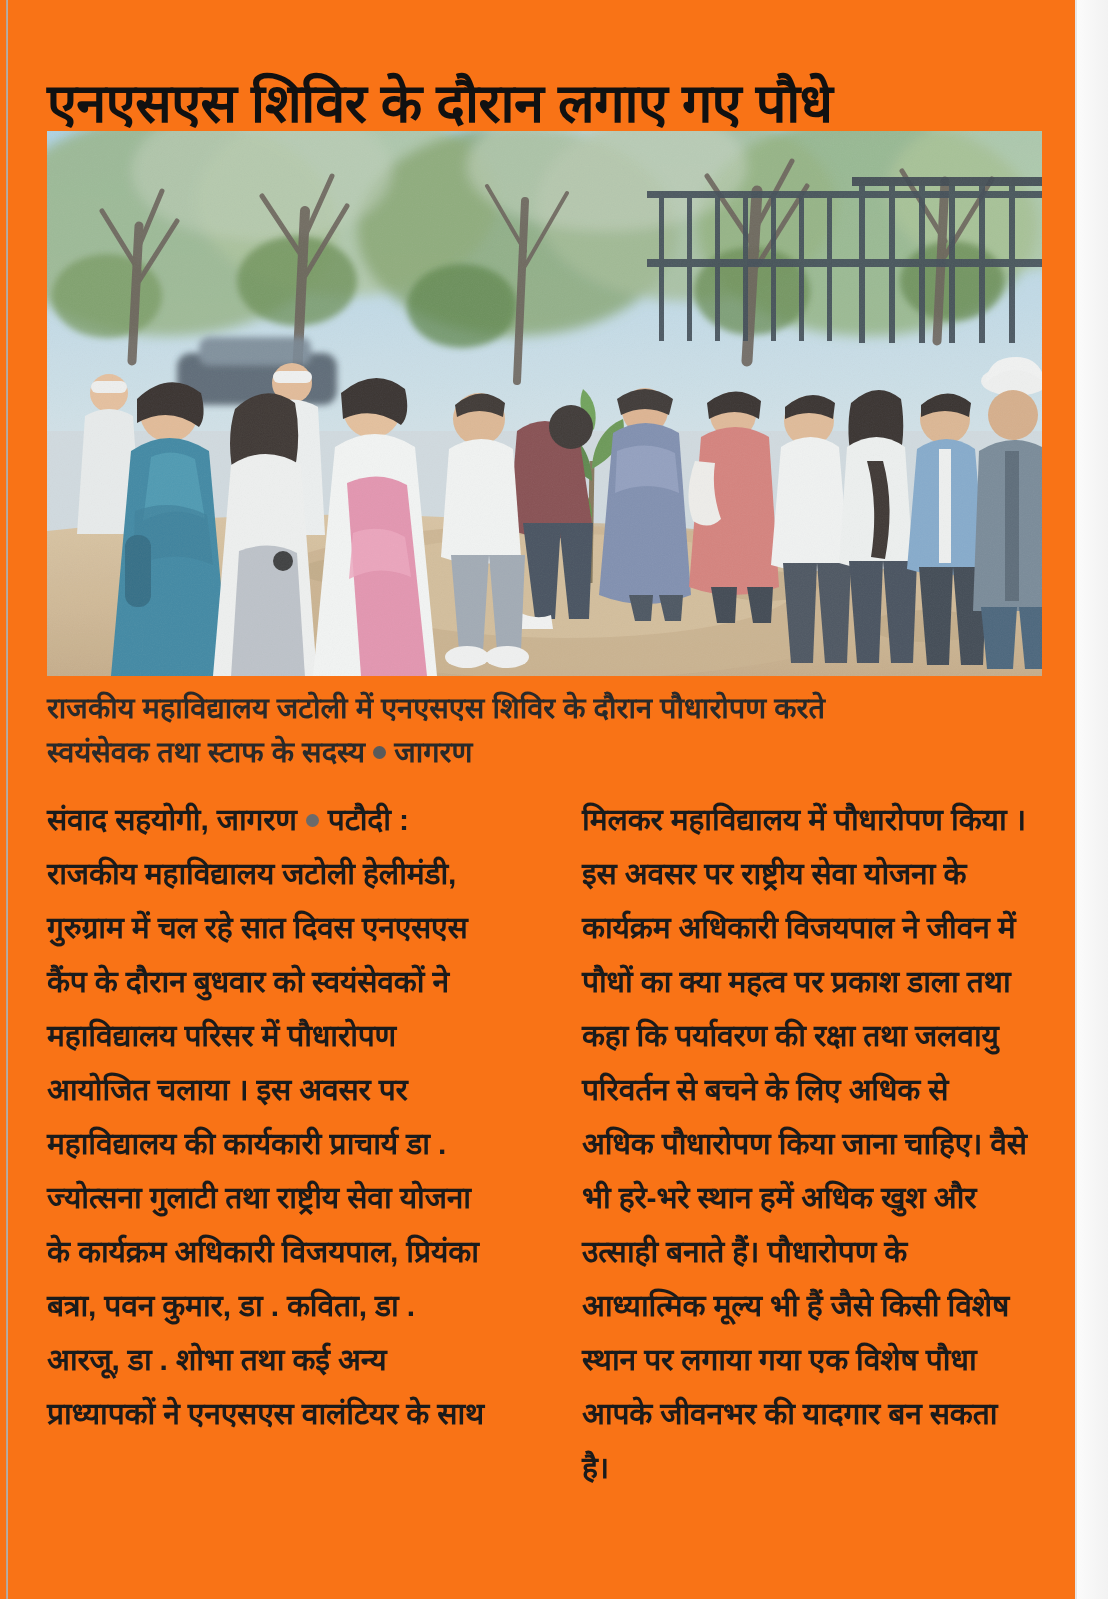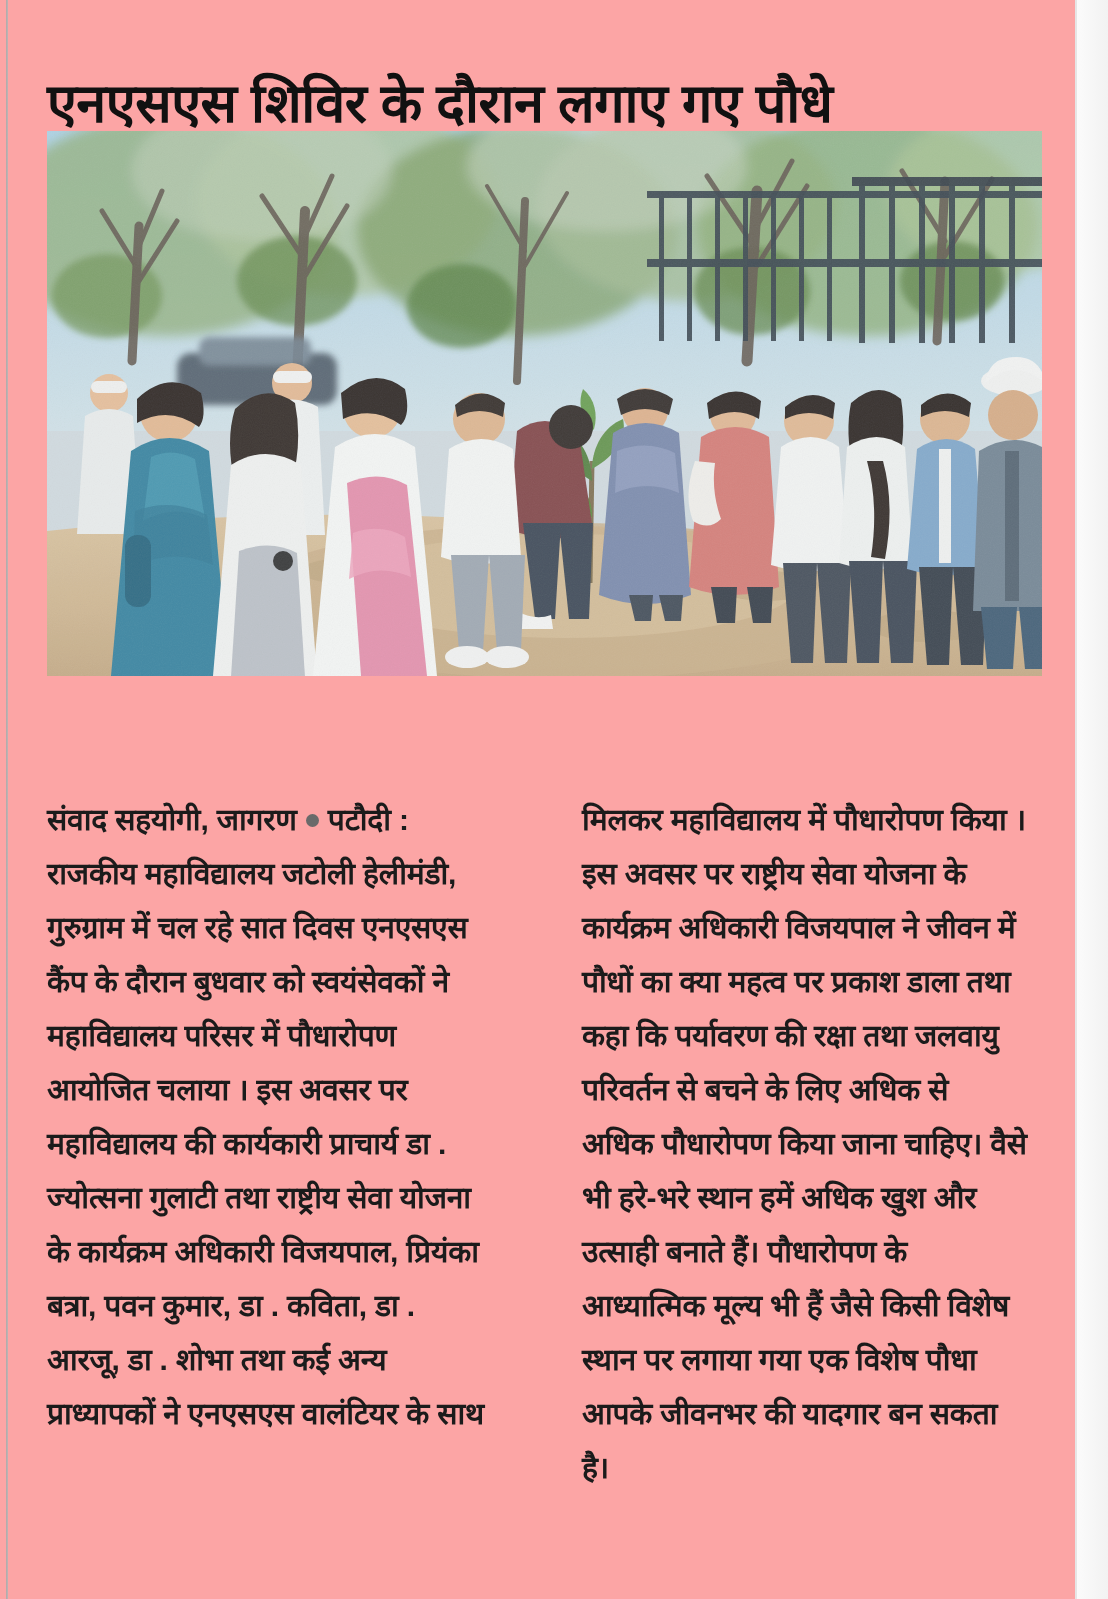--- a/index.html
+++ b/index.html
@@ -13,21 +13,21 @@
     height: 1599px;
     overflow: hidden;
     font-family: "Liberation Serif", "DejaVu Serif", serif;
     color: #1a1a1a;
   }
 
   .page {
     position: relative;
     width: 1108px;
     height: 1599px;
-    background: #fca5a5;
+    background: #f97316;
     box-sizing: border-box;
   }
 
   
   .edge-rule-left {
     position: absolute;
     left: 6px; top: 0;
     width: 2px; height: 1599px;
     background: linear-gradient(to right, #c9c9c9, #8f8f8f, #d8d8d8);
     opacity: .9;
@@ -347,20 +347,24 @@
         <path d="M958 320 l0 150 l14 0 l0 -150 z" fill="#4d5d6b"></path>
         <path d="M934 476 l6 62 h26 l4 -62 z" fill="#39566e"></path>
         <path d="M972 476 l6 62 h26 l4 -62 z" fill="#39566e"></path>
       </g>
 
       <rect x="0" y="0" width="995" height="545" filter="url(#grain)" opacity=".45"></rect>
       <rect x="0" y="0" width="995" height="545" fill="#dfe9ee" opacity=".12"></rect>
     </svg>
   </div>
 
+  <div class="caption">
+    <span>राजकीय महाविद्यालय जटोली में एनएसएस शिविर के दौरान पौधारोपण करते</span><br>
+    <span>स्वयंसेवक तथा स्टाफ के सदस्य</span><span class="dot"></span><span>जागरण</span>
+  </div>
 
   <div class="columns">
     <div class="col">
       <p><span>संवाद सहयोगी, जागरण</span><span class="byline-dot"></span><span>पटौदी :</span>
         <span>राजकीय महाविद्यालय जटोली हेलीमंडी, गुरुग्राम में चल रहे सात दिवस एनएसएस कैंप के दौरान बुधवार को स्वयंसेवकों ने महाविद्यालय परिसर में पौधारोपण आयोजित चलाया । इस अवसर पर महाविद्यालय की कार्यकारी प्राचार्य डा . ज्योत्सना गुलाटी तथा राष्ट्रीय सेवा योजना के कार्यक्रम अधिकारी विजयपाल, प्रियंका बत्रा, पवन कुमार, डा . कविता, डा . आरजू, डा . शोभा तथा कई अन्य प्राध्यापकों ने एनएसएस वालंटियर के साथ</span></p>
     </div>
     <div class="col">
       <p><span>मिलकर महाविद्यालय में पौधारोपण किया । इस अवसर पर राष्ट्रीय सेवा योजना के कार्यक्रम अधिकारी विजयपाल ने जीवन में पौधों का क्या महत्व पर प्रकाश डाला तथा कहा कि पर्यावरण की रक्षा तथा जलवायु परिवर्तन से बचने के लिए अधिक से अधिक पौधारोपण किया जाना चाहिए। वैसे भी हरे-भरे स्थान हमें अधिक खुश और उत्साही बनाते हैं। पौधारोपण के आध्यात्मिक मूल्य भी हैं जैसे किसी विशेष स्थान पर लगाया गया एक विशेष पौधा आपके जीवनभर की यादगार बन सकता है।</span></p>
     </div>
   </div>

